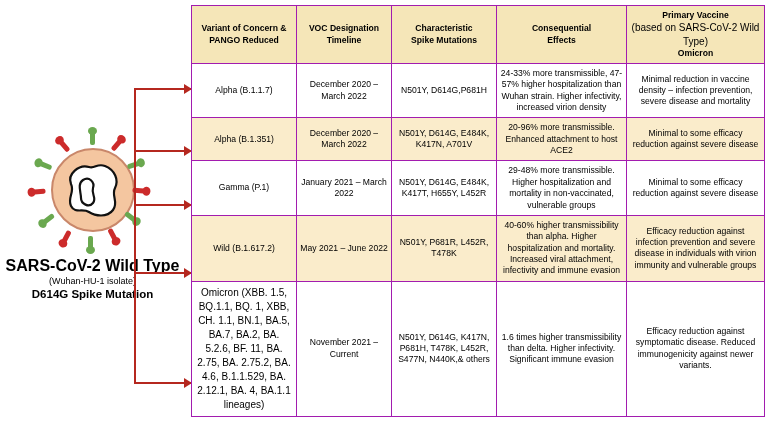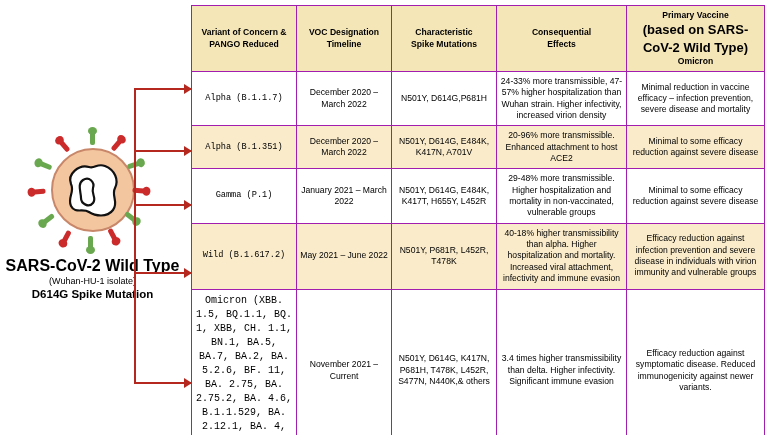--- a/index.html
+++ b/index.html
@@ -131,27 +131,27 @@
     color: #000;
     margin-top: 47px;
   }
   thead th {
     background: #f5e6b8;
     font-weight: bold;
     font-size: 9px;
     padding: 6px 4px;
   }
   thead th .sub {
-    font-weight: bold;
-    font-size: 13px;
+    font-weight: normal;
+    font-size: 10px;
     display: block;
   }
   tbody tr.shade td { background: #faeccb; }
   tbody tr.plain td { background: #ffffff; }
-  td.variant { font-size: 9px; font-family: Liberation Mono, monospace; }
+  td.variant { font-size: 9px; }
   td.variant.small { font-size: 10px; line-height: 1.4; }
   col.c1 { width: 105px; }
   col.c2 { width: 95px; }
   col.c3 { width: 105px; }
   col.c4 { width: 130px; }
   col.c5 { width: 138px; }
 </style>
 </head>
 <body>
 
@@ -251,47 +251,47 @@
             <span>Omicron</span>
           </th>
         </tr>
       </thead>
       <tbody>
         <tr class="plain">
           <td class="variant">Alpha (B.1.1.7)</td>
           <td>December 2020 – March 2022</td>
           <td>N501Y, D614G,P681H</td>
           <td>24-33% more transmissible, 47-57% higher hospitalization than Wuhan strain. Higher infectivity, increased virion density</td>
-          <td>Minimal reduction in vaccine efficacy – infection prevention, severe disease and mortality</td>
+          <td>Minimal reduction in vaccine density – infection prevention, severe disease and mortality</td>
         </tr>
         <tr class="shade">
           <td class="variant">Alpha (B.1.351)</td>
           <td>December 2020 – March 2022</td>
           <td>N501Y, D614G, E484K, K417N, A701V</td>
           <td>20-96% more transmissible. Enhanced attachment to host ACE2</td>
           <td>Minimal to some efficacy reduction against severe disease</td>
         </tr>
         <tr class="plain">
           <td class="variant">Gamma (P.1)</td>
           <td>January 2021 – March 2022</td>
           <td>N501Y, D614G, E484K, K417T, H655Y, L452R</td>
           <td>29-48% more transmissible. Higher hospitalization and mortality in non-vaccinated, vulnerable groups</td>
           <td>Minimal to some efficacy reduction against severe disease</td>
         </tr>
         <tr class="shade">
           <td class="variant">Wild (B.1.617.2)</td>
           <td>May 2021 – June 2022</td>
           <td>N501Y, P681R, L452R, T478K</td>
-          <td>40-18% higher transmissibility than alpha. Higher hospitalization and mortality. Increased viral attachment, infectivity and immune evasion</td>
+          <td>40-60% higher transmissibility than alpha. Higher hospitalization and mortality. Increased viral attachment, infectivity and immune evasion</td>
           <td>Efficacy reduction against infection prevention and severe disease in individuals with virion immunity and vulnerable groups</td>
         </tr>
         <tr class="plain">
           <td class="variant small">Omicron (XBB. 1.5, BQ.1.1, BQ. 1, XBB, CH. 1.1, BN.1, BA.5, BA.7, BA.2, BA. 5.2.6, BF. 11, BA. 2.75, BA. 2.75.2, BA. 4.6, B.1.1.529, BA. 2.12.1, BA. 4, BA.1.1 lineages)</td>
           <td>November 2021 – Current</td>
           <td>N501Y, D614G, K417N, P681H, T478K, L452R, S477N, N440K,&amp; others</td>
-          <td>3.4 times higher transmissibility than delta. Higher infectivity. Significant immune evasion</td>
+          <td>1.6 times higher transmissibility than delta. Higher infectivity. Significant immune evasion</td>
           <td>Efficacy reduction against symptomatic disease. Reduced immunogenicity against newer variants.</td>
         </tr>
       </tbody>
     </table>
   </div>
 
 </div>
 
 </body></html>

